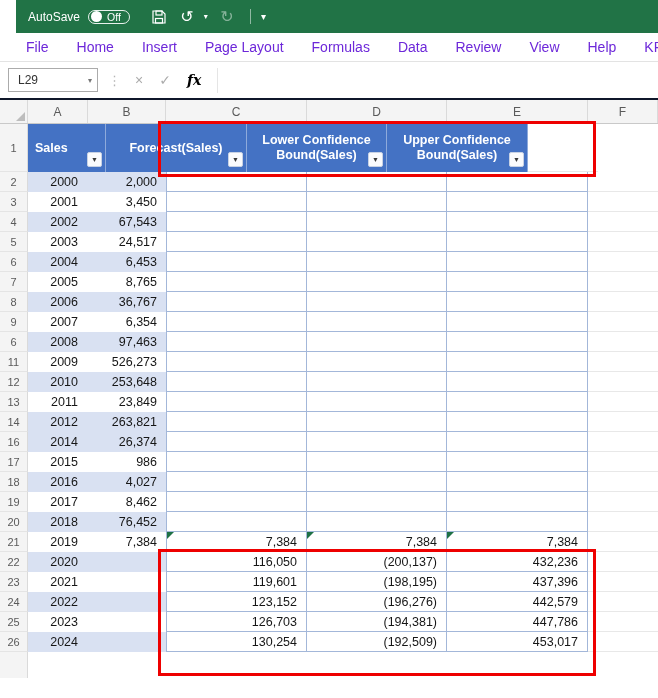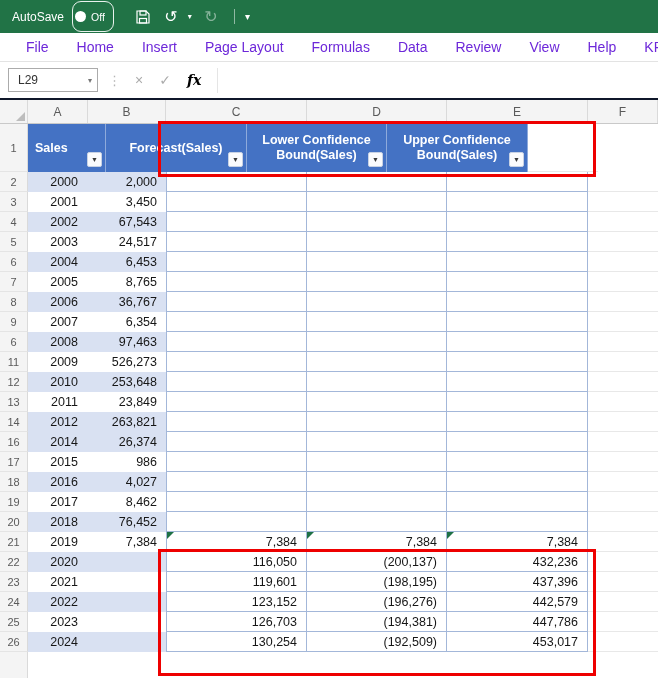--- a/index.html
+++ b/index.html
@@ -1,22 +1,22 @@
 <!DOCTYPE html>
 <html><head>
 <meta charset="utf-8">
 <style>
   * { box-sizing: border-box; margin: 0; padding: 0; }
   body { font-family: "Liberation Sans", sans-serif; background:#fff; }
   .app { width:658px; height:698px; overflow:hidden; background:#fff; position:relative; }
 
   
-  .titlebar { height:33px; background:#217346; display:flex; align-items:center; padding-left:12px; color:#fff; }
+  .titlebar { height:33px; background:#217346; display:flex; align-items:center; padding-left:12px; color:#fff;margin-left:16px; }
   .ts-label { font-size:12px; margin-right:8px; }
-  .pill { display:inline-flex; align-items:center; border:1px solid rgba(255,255,255,.9); border-radius:9px; height:31px; padding:0 8px 0 2px; gap:5px; margin-right:18px; cursor:pointer; }
+  .pill { display:inline-flex; align-items:center; border:1px solid rgba(255,255,255,.9); border-radius:9px; height:14px; padding:0 8px 0 2px; gap:5px; margin-right:18px; cursor:pointer; }
   .knob { width:11px; height:11px; border-radius:50%; background:#fff; }
   .pill-text { font-size:10.5px; }
   .tb-icon { display:inline-flex; align-items:center; justify-content:center; width:22px; height:22px; margin-right:6px; }
   .glyph { font-size:16px; line-height:1; }
   .dim { color:rgba(255,255,255,.45); }
   .undo-group { display:inline-flex; align-items:flex-end; margin-right:8px; }
   .tb-caret { font-size:8px; color:#fff; align-self:center; }
   .tb-sep { width:1px; height:15px; background:rgba(255,255,255,.5); margin:0 10px 0 6px; }
   .qat { font-size:10px; }
 

